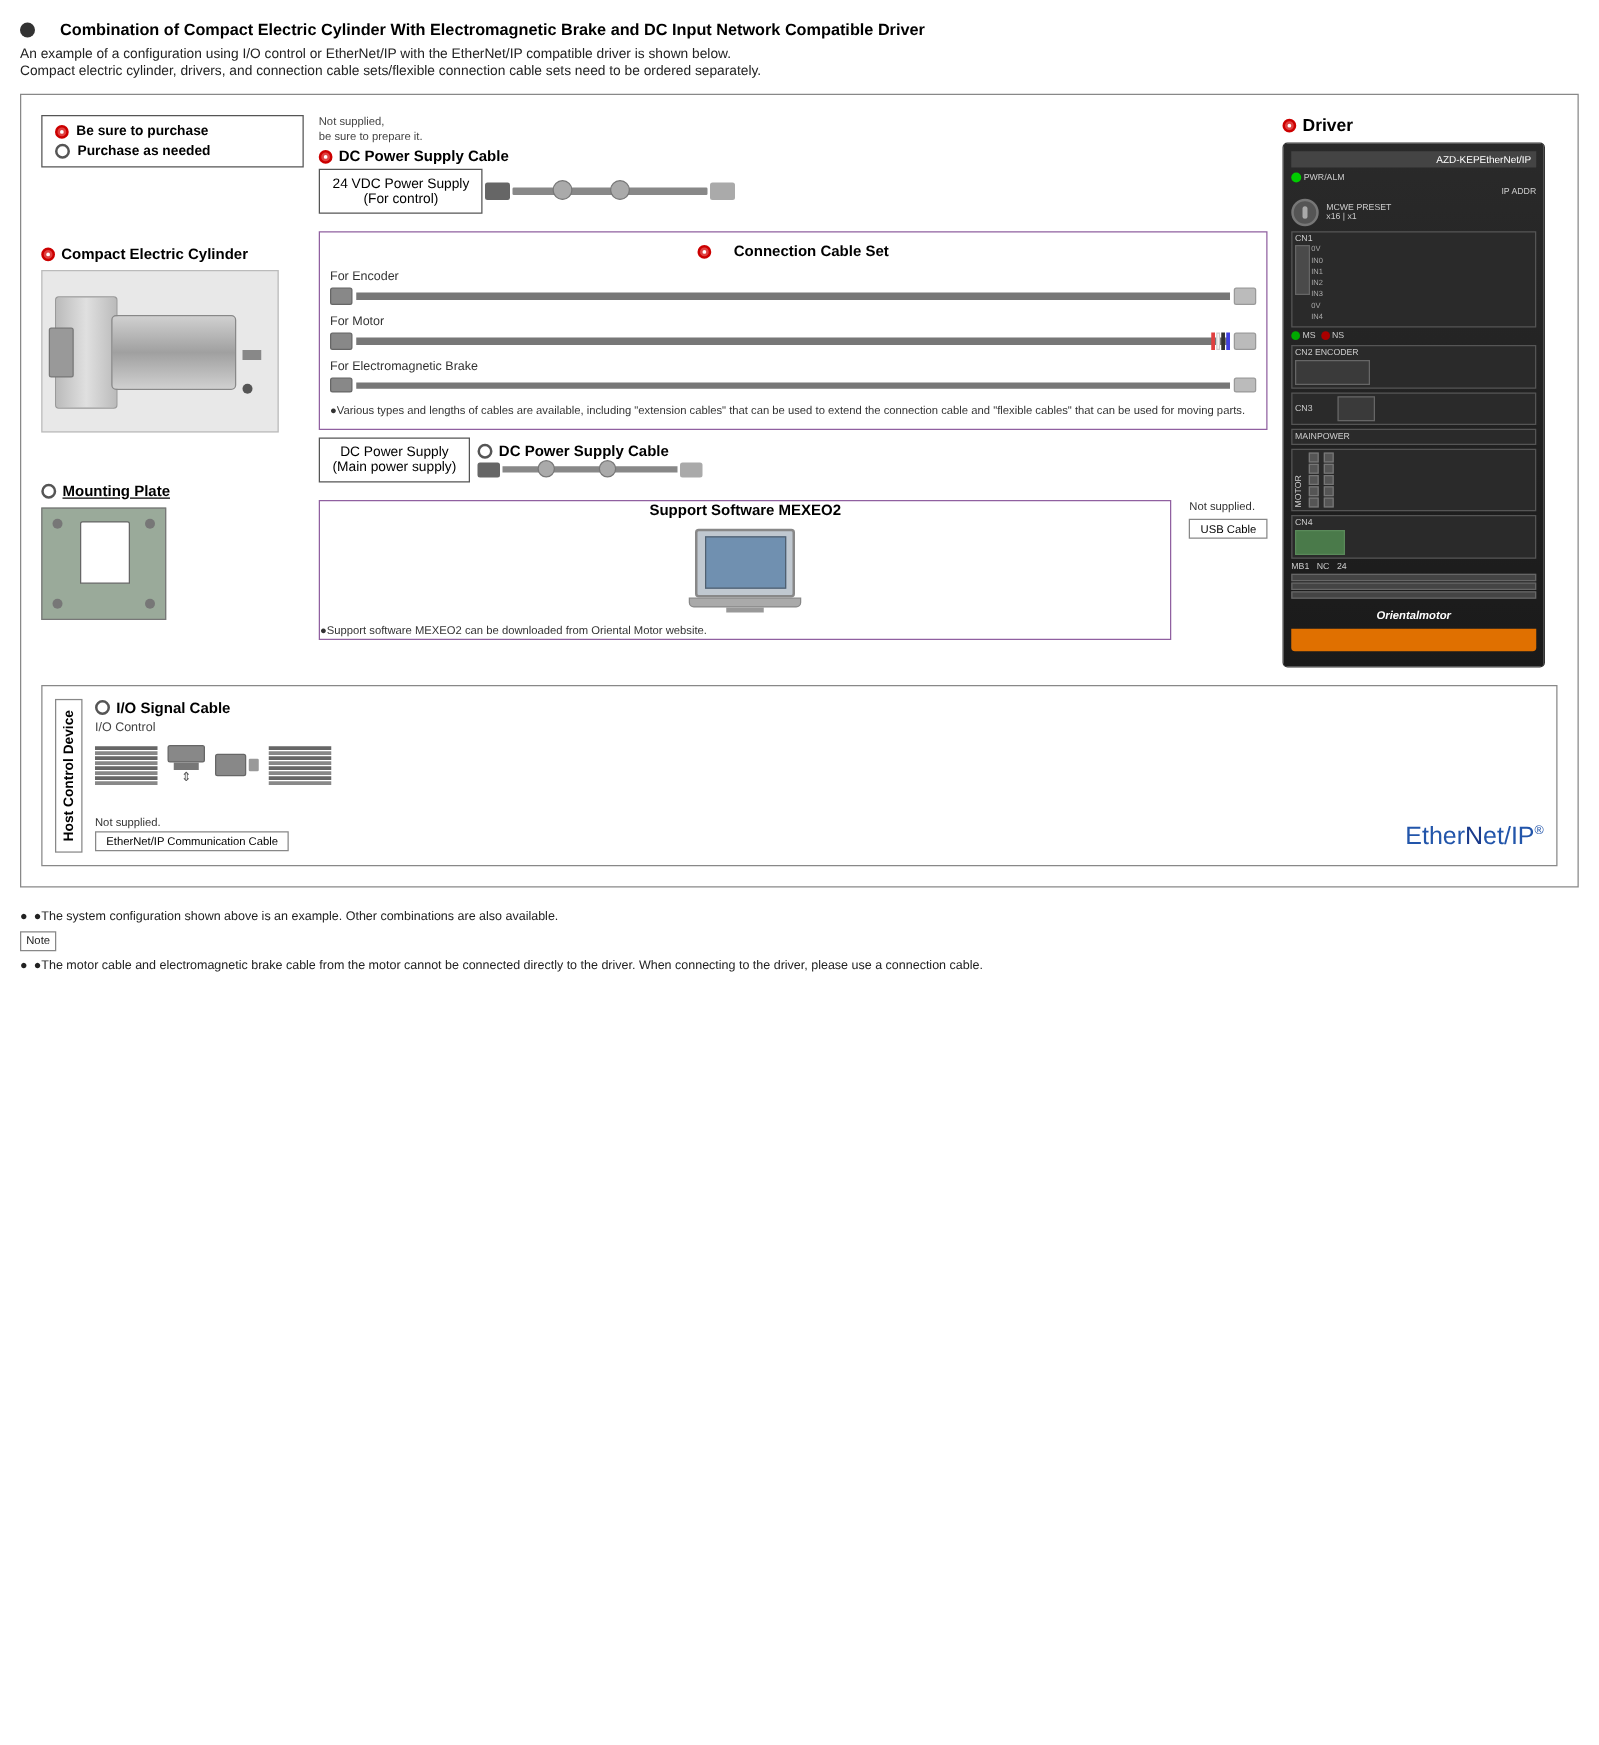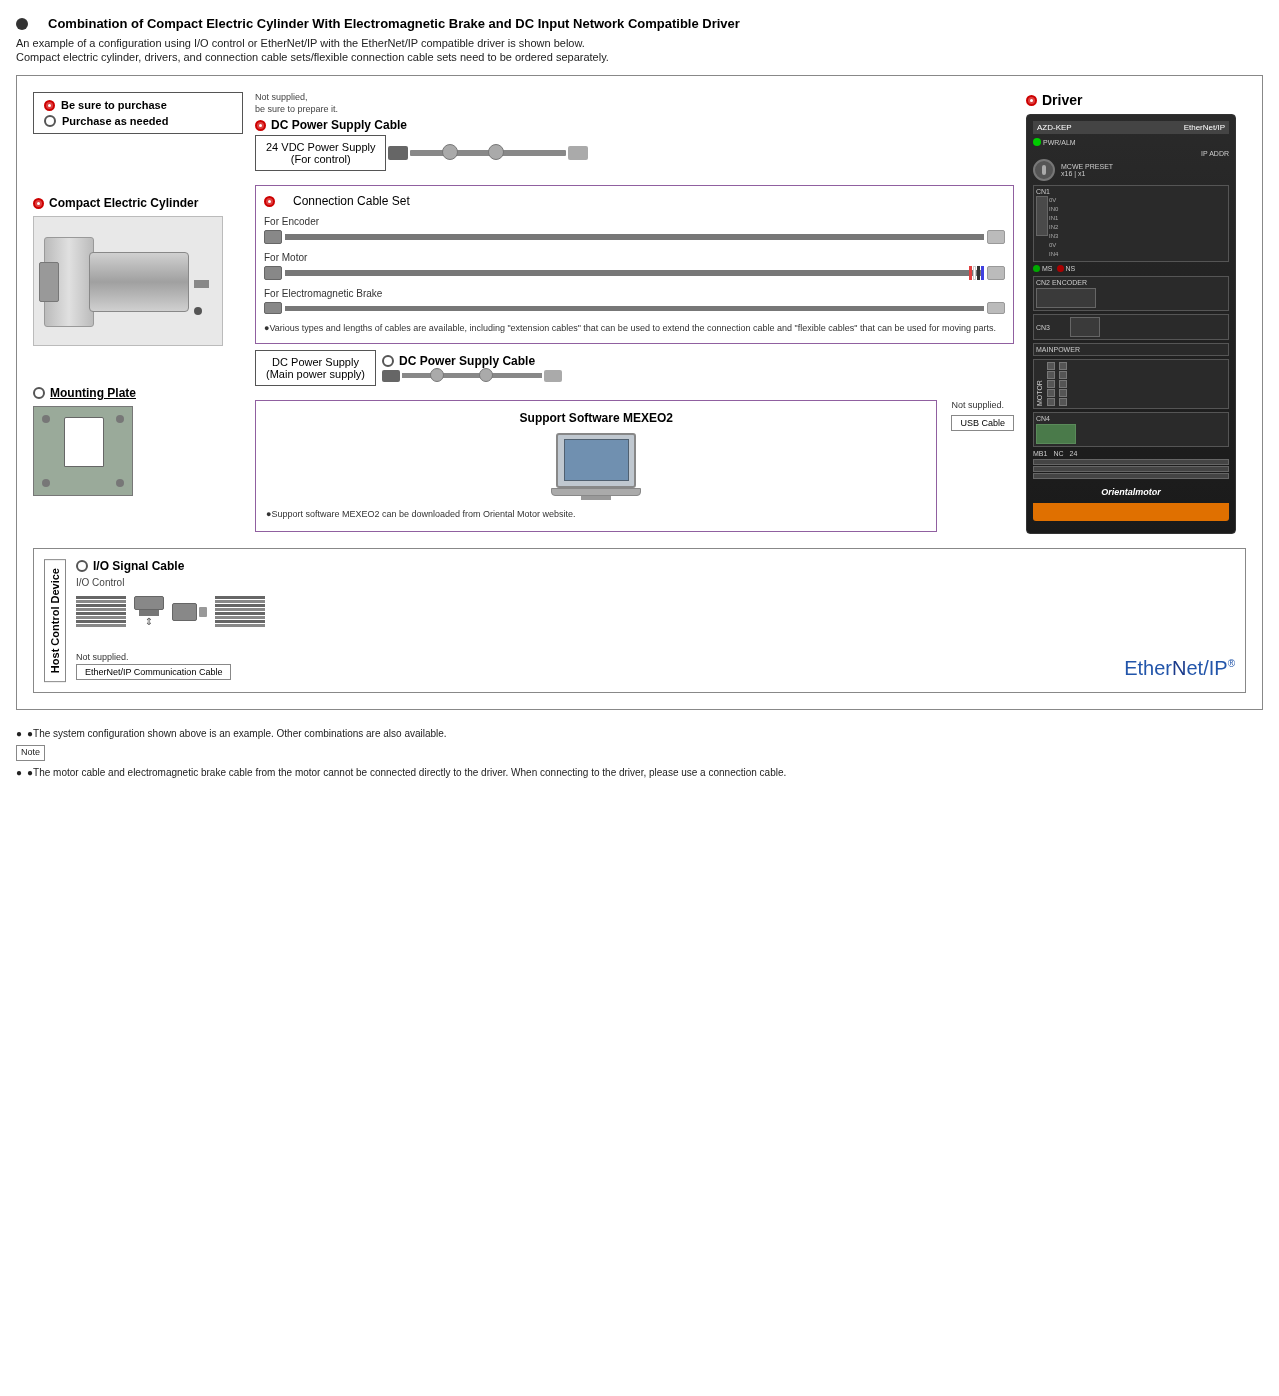--- a/index.html
+++ b/index.html
@@ -119,22 +119,23 @@
       font-size: 11px;
       text-align: center;
       display: inline-block;
       background: #fff;
     }
     .section-label {
       display: flex;
       align-items: center;
       gap: 18px;
       font-size: 12px;
-      font-weight: normal;
+      font-weight: bold;
       margin-bottom: 8px;
+      justify-content: center;
     }
 
     .cable-row {
       margin-bottom: 8px;
     }
     .cable-row-label {
       font-size: 10px;
       margin-bottom: 3px;
       color: #333;
     }
@@ -170,21 +171,21 @@
       color: #fff;
       font-size: 8px;
       position: relative;
     }
     .driver-header {
       background: #444;
       color: #fff;
       font-size: 8px;
       padding: 2px 4px;
       display: flex;
-      justify-content: space-between;
+      justify-content: flex-end;
       margin-bottom: 4px;
     }
     .driver-brand {
       font-size: 9px;
       font-weight: bold;
       color: #fff;
       text-align: center;
       font-style: italic;
       margin-top: 8px;
     }
@@ -475,21 +476,21 @@
                 <div style="position: absolute; left: 20%; top: -5px; width: 14px; height: 14px; background: #aaa; border: 1px solid #777; border-radius: 50%;"></div>
                 <div style="position: absolute; left: 55%; top: -5px; width: 14px; height: 14px; background: #aaa; border: 1px solid #777; border-radius: 50%;"></div>
               </div>
               <div style="width: 18px; height: 12px; background: #aaa; border-radius: 2px;"></div>
             </div>
           </div>
         </div>
       </div>
 
       <div style="display: flex; gap: 14px; align-items: flex-start;">
-        <div class="purple-border" style="padding: 10px; flex: 1;">
+        <div class="purple-border" style="flex: 1;">
           <div class="software-title">
             Support Software <strong>MEXEO2</strong>
           </div>
 
           <div style="display: flex; flex-direction: column; align-items: center; margin-bottom: 8px;">
             <div style="width: 80px; height: 55px; background: #c0c8d0; border: 2px solid #888; border-radius: 3px; display: flex; align-items: center; justify-content: center;">
               <div style="width: 65px; height: 42px; background: #7090b0; border: 1px solid #506070;"></div>
             </div>
             <div style="width: 90px; height: 8px; background: #aaa; border: 1px solid #888; border-radius: 0 0 4px 4px;"></div>
             <div style="width: 30px; height: 4px; background: #999; margin-top: 0;"></div>

